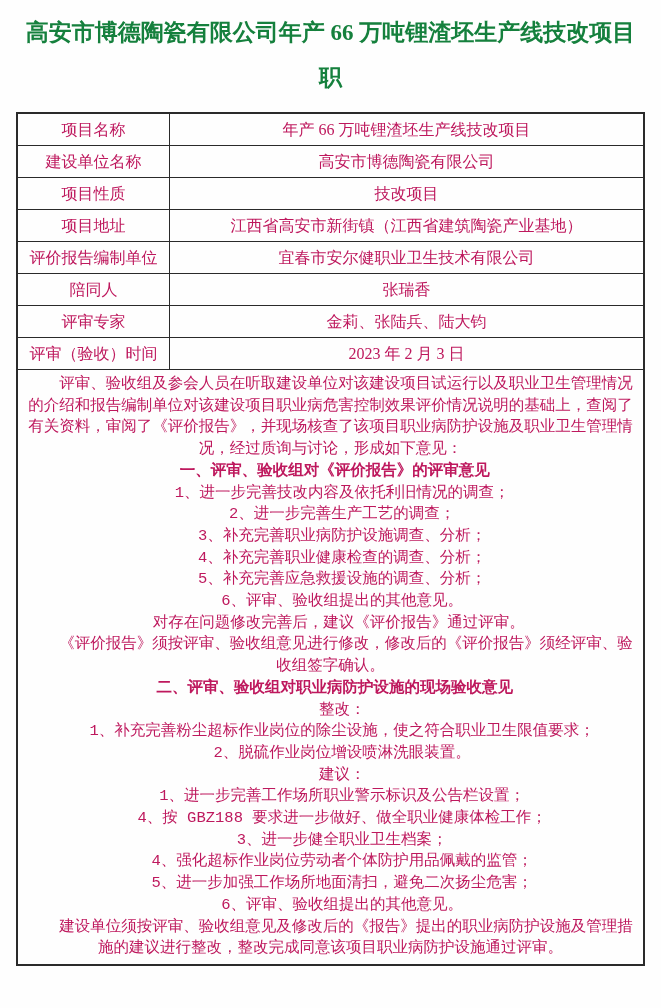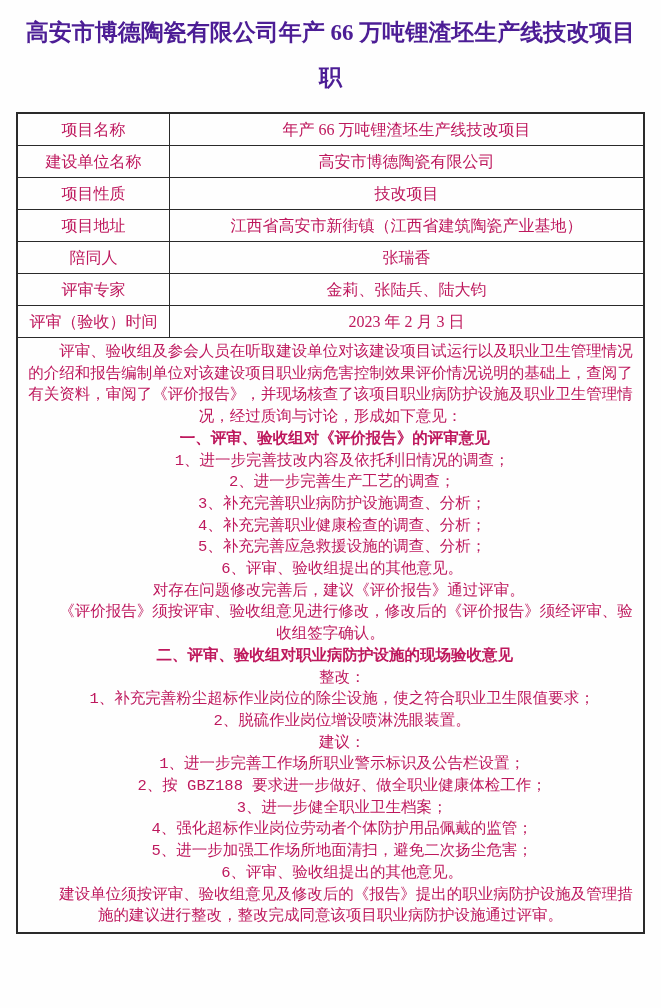--- a/index.html
+++ b/index.html
@@ -17,21 +17,21 @@
     overflow: hidden;
     box-sizing: border-box;
     padding: 10px 16px 0 16px;
   }
   .title {
     font-size: 23px;
     font-weight: bold;
     text-align: center;
     line-height: 45px;
     margin: 0 0 12px 0;
-    color: #4c1d95;
+    color: #15803d;
   }
   .title .tline { display: block; }
   table.info-table {
     width: 629px;
     margin: 0 auto;
     border-collapse: collapse;
     border: 2px solid #2a2a2a;
     table-layout: fixed;
   }
   table.info-table td {
@@ -88,20 +88,24 @@
       </tr>
       <tr>
         <td>项目性质</td>
         <td colspan="3">技改项目</td>
       </tr>
       <tr>
         <td>项目地址</td>
         <td colspan="3">江西省高安市新街镇（江西省建筑陶瓷产业基地）</td>
       </tr>
       <tr>
+        <td>评价报告编制单位</td>
+        <td colspan="3">宜春市安尔健职业卫生技术有限公司</td>
+      </tr>
+      <tr>
         <td>陪同人</td>
         <td colspan="3">张瑞香</td>
       </tr>
       <tr>
         <td>评审专家</td>
         <td colspan="3">金莉、张陆兵、陆大钧</td>
       </tr>
       <tr>
         <td>评审（验收）时间</td>
         <td colspan="3">2023 年 2 月 3 日</td>
@@ -117,21 +121,21 @@
           <div class="blk-item">5、补充完善应急救援设施的调查、分析；</div>
           <div class="blk-item">6、评审、验收组提出的其他意见。</div>
           <div class="blk-para2">对存在问题修改完善后，建议《评价报告》通过评审。</div>
           <div class="blk-para">《评价报告》须按评审、验收组意见进行修改，修改后的《评价报告》须经评审、验收组签字确认。</div>
           <div class="blk-head">二、评审、验收组对职业病防护设施的现场验收意见</div>
           <div class="blk-sub">整改：</div>
           <div class="blk-item">1、补充完善粉尘超标作业岗位的除尘设施，使之符合职业卫生限值要求；</div>
           <div class="blk-item">2、脱硫作业岗位增设喷淋洗眼装置。</div>
           <div class="blk-sub">建议：</div>
           <div class="blk-item">1、进一步完善工作场所职业警示标识及公告栏设置；</div>
-          <div class="blk-item">2、按 GBZ188 要求进一步做好、做全职业健康体检工作；</div>
+          <div class="blk-item">4、按 GBZ188 要求进一步做好、做全职业健康体检工作；</div>
           <div class="blk-item">3、进一步健全职业卫生档案；</div>
           <div class="blk-item">4、强化超标作业岗位劳动者个体防护用品佩戴的监管；</div>
           <div class="blk-item">5、进一步加强工作场所地面清扫，避免二次扬尘危害；</div>
           <div class="blk-item">6、评审、验收组提出的其他意见。</div>
           <div class="blk-para">建设单位须按评审、验收组意见及修改后的《报告》提出的职业病防护设施及管理措施的建议进行整改，整改完成同意该项目职业病防护设施通过评审。</div>
         </td>
       </tr>
     </tbody>
   </table>
 

